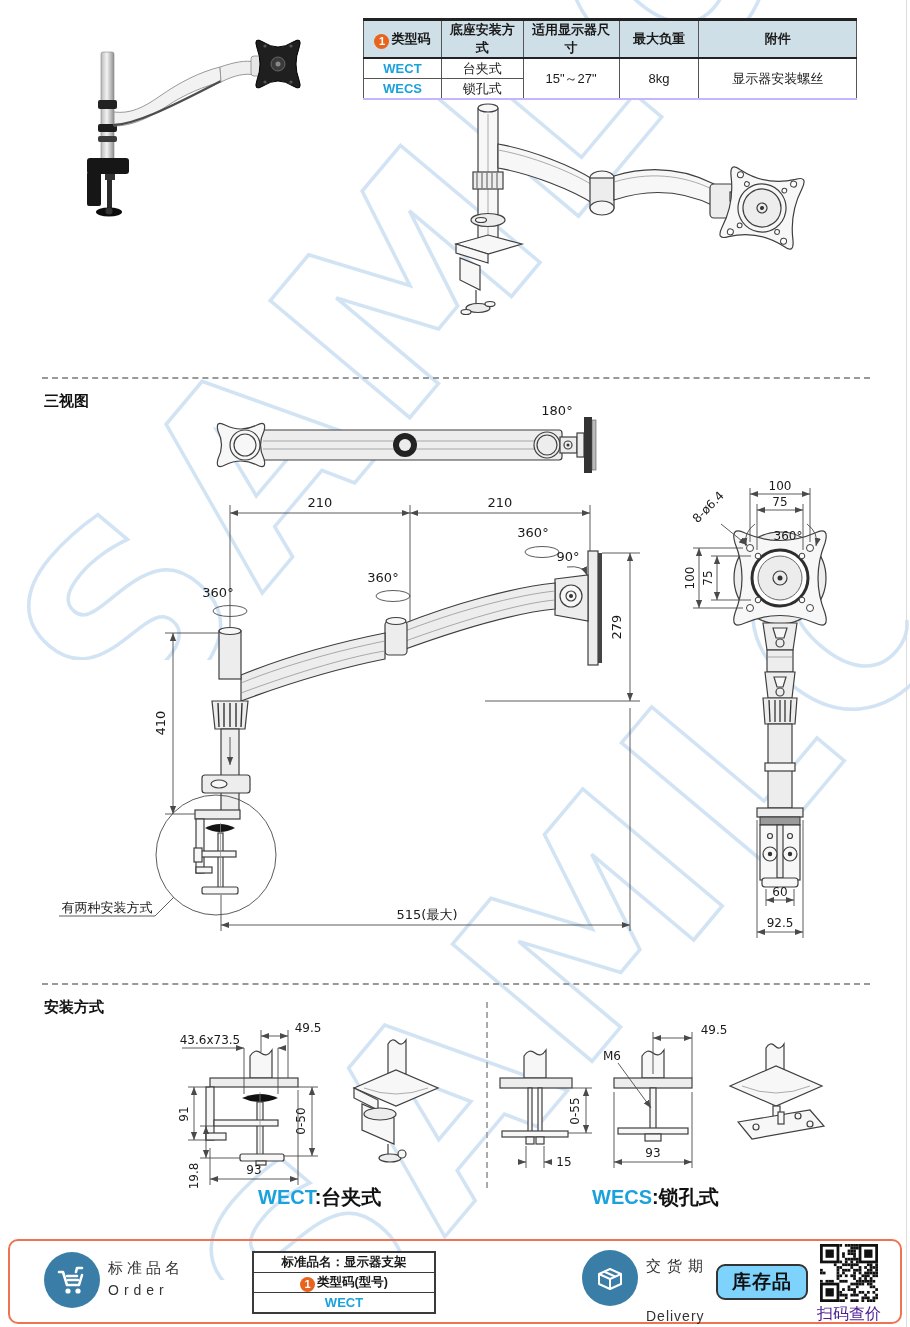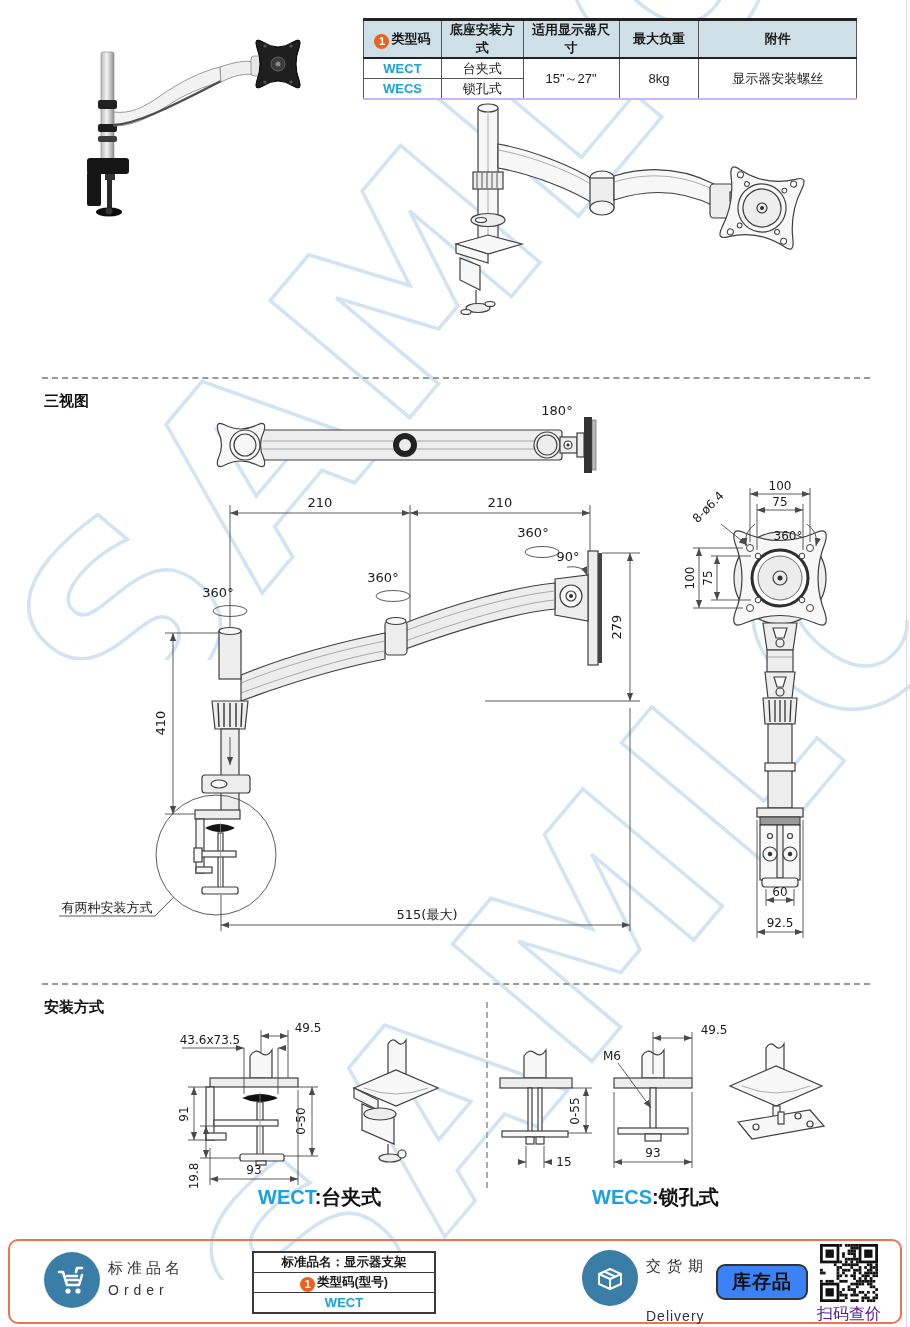--- a/index.html
+++ b/index.html
@@ -36,21 +36,21 @@
   
   .foot-frame{position:absolute;left:8px;top:1239px;width:890px;height:81px;border:2.5px solid #ef7350;border-radius:10px;}
   .icircle{position:absolute;width:56px;height:56px;border-radius:50%;background:#3a7ea8;display:flex;align-items:center;justify-content:center;}
   .ftxt{position:absolute;color:#333;}
   .ftxt .t1{font-size:15px;letter-spacing:4px;white-space:nowrap;}
   .ftxt .t2{font-size:14px;letter-spacing:5px;white-space:nowrap;margin-top:4px;}
   .ptable{position:absolute;left:252px;top:1251px;width:180px;border:2px solid #3a3a3a;background:#fff;}
   .ptable .r{border-bottom:1.5px solid #3a3a3a;height:19px;line-height:19px;text-align:center;font-size:12.5px;font-weight:bold;white-space:nowrap;}
   .ptable .r:last-child{border-bottom:none;}
   .ptable .r3{color:#1ba2dc;font-size:13px;}
-  .stock{position:absolute;left:716px;top:1264px;width:88px;height:32px;background:#3b82f6;border:2.5px solid #333;
+  .stock{position:absolute;left:716px;top:1264px;width:88px;height:32px;background:#7dd3fc;border:2.5px solid #333;
          border-radius:9px;font-size:19px;font-weight:bold;color:#111;display:flex;align-items:center;justify-content:center;letter-spacing:1px;}
   .qrcap{position:absolute;left:814px;top:1304px;width:70px;text-align:center;font-size:16px;color:#4c1d95;}
   .edge{position:absolute;left:906px;top:0;width:1px;height:1327px;background:#ddd;}
 </style>
 </head>
 <body>
 
 <div class="page">
 
   <svg class="wm" style="left:0;top:-40px;" width="910" height="700" viewBox="0 0 910 700">

